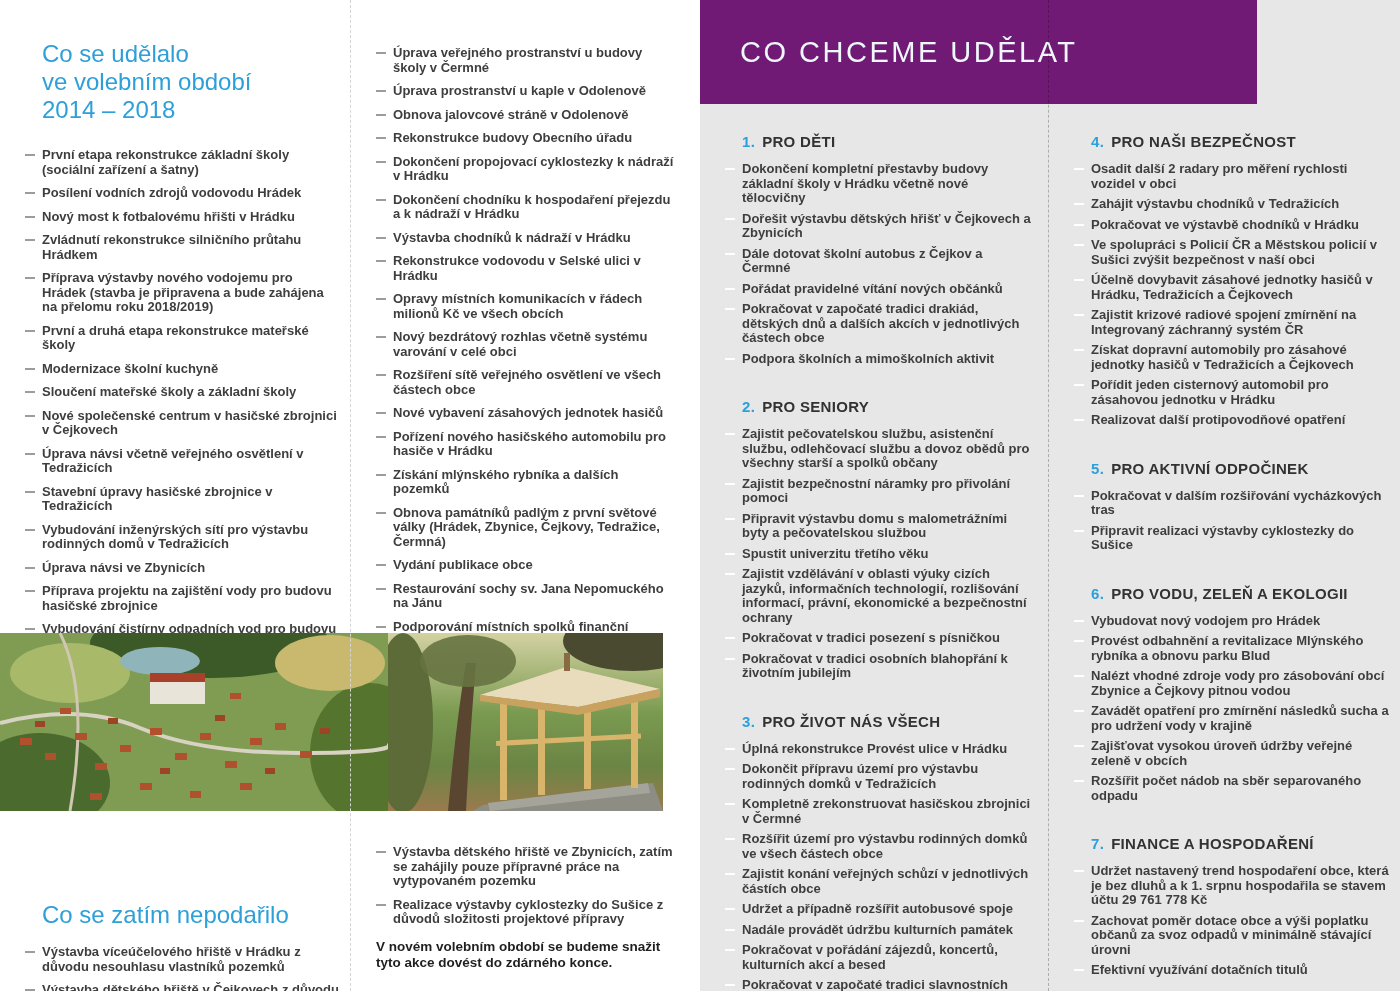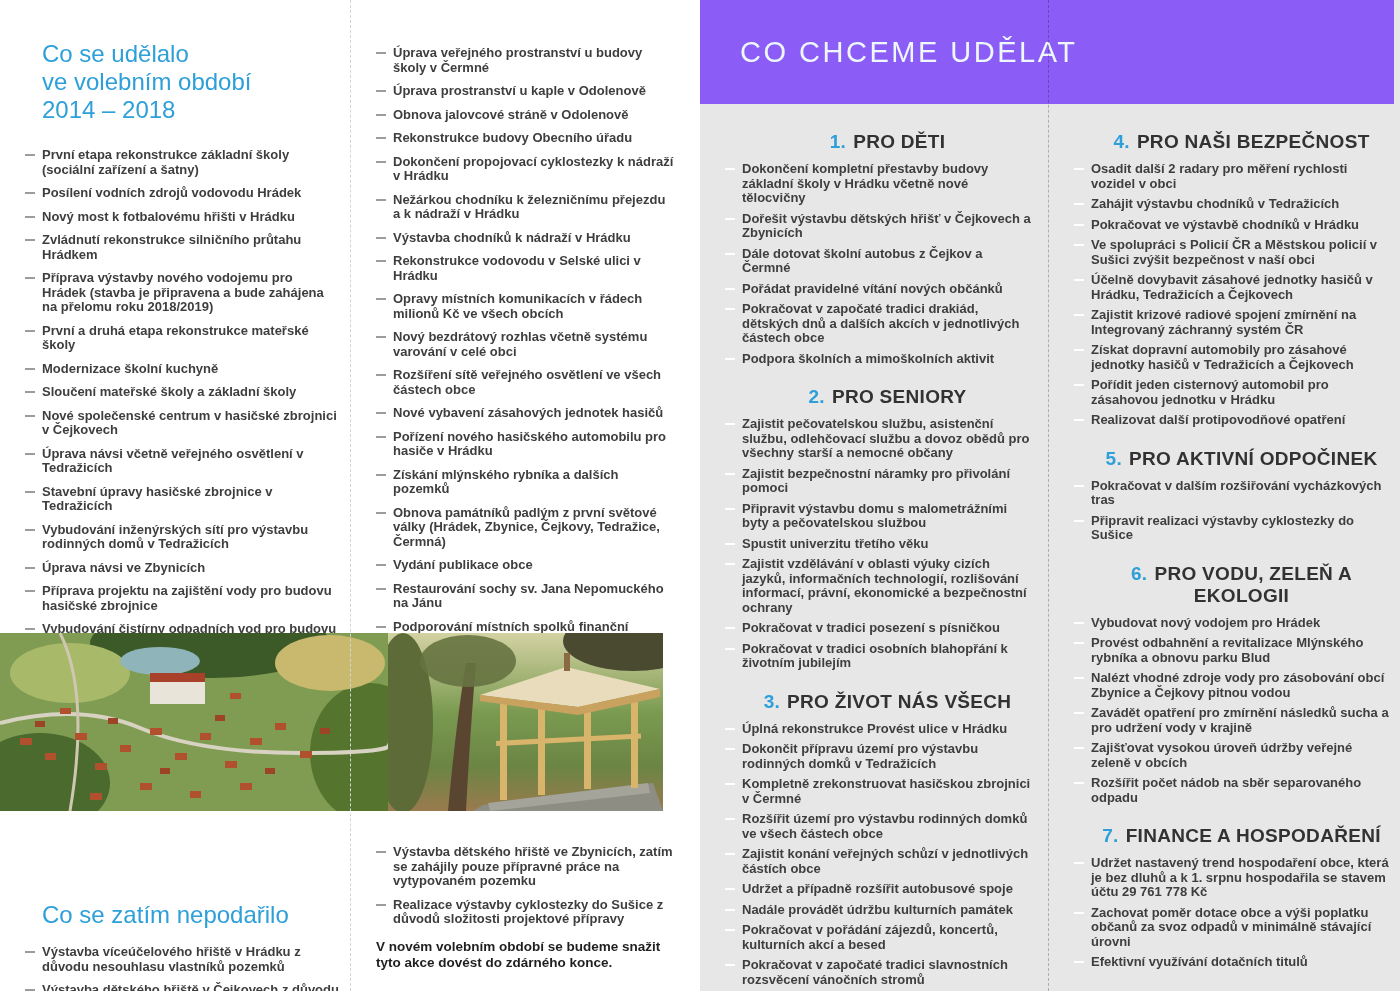--- a/index.html
+++ b/index.html
@@ -1,21 +1,21 @@
 <!DOCTYPE html>
 <html><head>
 <meta charset="utf-8">
 <style>
   html,body{margin:0;padding:0;background:#fff;}
   .page{position:relative;width:1400px;height:991px;background:#ffffff;overflow:hidden;
         font-family:"Liberation Sans", sans-serif;color:#3e3e3e;}
 
   
   .right-bg{position:absolute;left:700px;top:0;width:700px;height:991px;background:#e7e7e7;}
-  .banner{position:absolute;left:700px;top:0;width:694px;height:104px;background:#8b5cf6;
+  .banner{position:absolute;left:700px;top:0;width:557px;height:104px;background:#701a75;
           display:flex;align-items:center;box-sizing:border-box;padding-left:40px;}
   .banner-title{margin:0;color:#eef7fb;font-size:29px;font-weight:300;letter-spacing:2.5px;}
 
   
   .fold{position:absolute;top:0;bottom:0;width:0;z-index:3;}
   .fold-left{left:350px;border-left:1px dashed #d4d4d4;}
   .fold-right{left:1048px;border-left:1px dashed rgba(0,0,0,0.25);}
 
   
   .col{position:absolute;box-sizing:border-box;z-index:2;}
@@ -30,23 +30,23 @@
              font-weight:400;white-space:pre-line;}
   .failed-title{margin:0 0 16px 17px;color:#2d9fd9;font-size:24px;line-height:28px;font-weight:400;}
 
   ul.items{list-style:none;margin:0;padding:0;font-weight:bold;}
   .item{display:flex;margin-bottom:9px;}
   .items.tight .item{margin-bottom:6px;}
   .dash{flex:0 0 10px;height:2px;background:#9c9c9c;margin:6px 7px 0 0;}
   .light .dash{background:#ffffff;}
   .txt{font-size:13px;line-height:14.5px;color:#3e3e3e;}
 
-  .want-section + .want-section{margin-top:20px;}
-  .sec-head{margin:0 0 9px 0;padding-left:17px;font-size:19px;line-height:22px;
-            font-weight:700;color:#323232;letter-spacing:0.3px;text-align:center;}
+  .want-section + .want-section{margin-top:30px;}
+  .sec-head{margin:0 0 9px 0;padding-left:17px;font-size:15px;line-height:22px;
+            font-weight:700;color:#323232;letter-spacing:0.3px;}
   .sec-num{color:#2d9fd9;margin-right:7px;font-weight:700;}
 
   .bold-note{margin:12px 0 0 0;font-size:13.5px;line-height:16px;font-weight:700;
              color:#1f1f1f;white-space:pre-line;}
 
   
   .photo{position:absolute;top:633px;height:178px;z-index:2;overflow:hidden;}
   .photo-aerial{left:0;width:388px;}
   .photo-gazebo{left:388px;width:275px;}
   .photo svg{display:block;width:100%;height:100%;}
@@ -171,21 +171,21 @@
           <span class="txt">Rekonstrukce budovy Obecního úřadu</span>
         </li>
 
         <li class="item">
           <span class="dash"></span>
           <span class="txt">Dokončení propojovací cyklostezky k nádraží v Hrádku</span>
         </li>
 
         <li class="item">
           <span class="dash"></span>
-          <span class="txt">Nežárkou chodníku k železničnímu přejezdu a k nádraží v Hrádku</span>
+          <span class="txt">Dokončení chodníku k hospodaření přejezdu a k nádraží v Hrádku</span>
         </li>
 
         <li class="item">
           <span class="dash"></span>
           <span class="txt">Výstavba chodníků k nádraží v Hrádku</span>
         </li>
 
         <li class="item">
           <span class="dash"></span>
           <span class="txt">Rekonstrukce vodovodu v Selské ulici v Hrádku</span>
@@ -390,21 +390,21 @@
     </div>
 
     <div class="want-section">
       <h3 class="sec-head">
         <span class="sec-num">2.</span><span class="sec-title">PRO SENIORY</span>
       </h3>
       <ul class="items tight light">
 
           <li class="item">
             <span class="dash"></span>
-            <span class="txt">Zajistit pečovatelskou službu, asistenční službu, odlehčovací službu a dovoz obědů pro všechny starší a nemocné občany</span>
+            <span class="txt">Zajistit pečovatelskou službu, asistenční službu, odlehčovací službu a dovoz obědů pro všechny starší a spolků občany</span>
           </li>
 
           <li class="item">
             <span class="dash"></span>
             <span class="txt">Zajistit bezpečnostní náramky pro přivolání pomoci</span>
           </li>
 
           <li class="item">
             <span class="dash"></span>
             <span class="txt">Připravit výstavbu domu s malometrážními byty a pečovatelskou službou</span>

